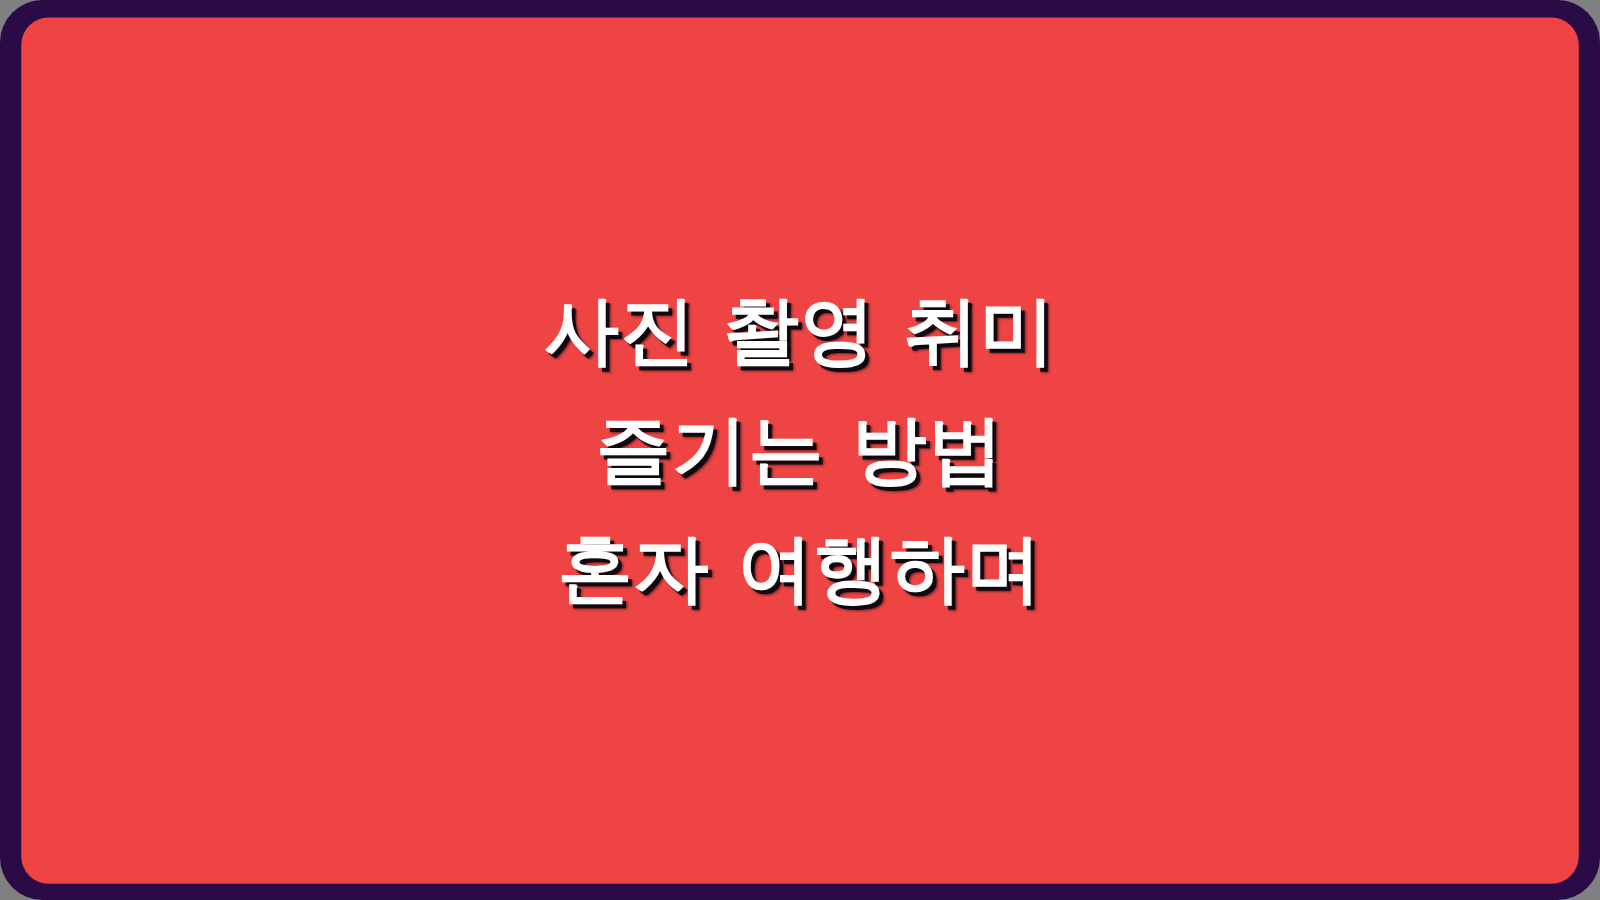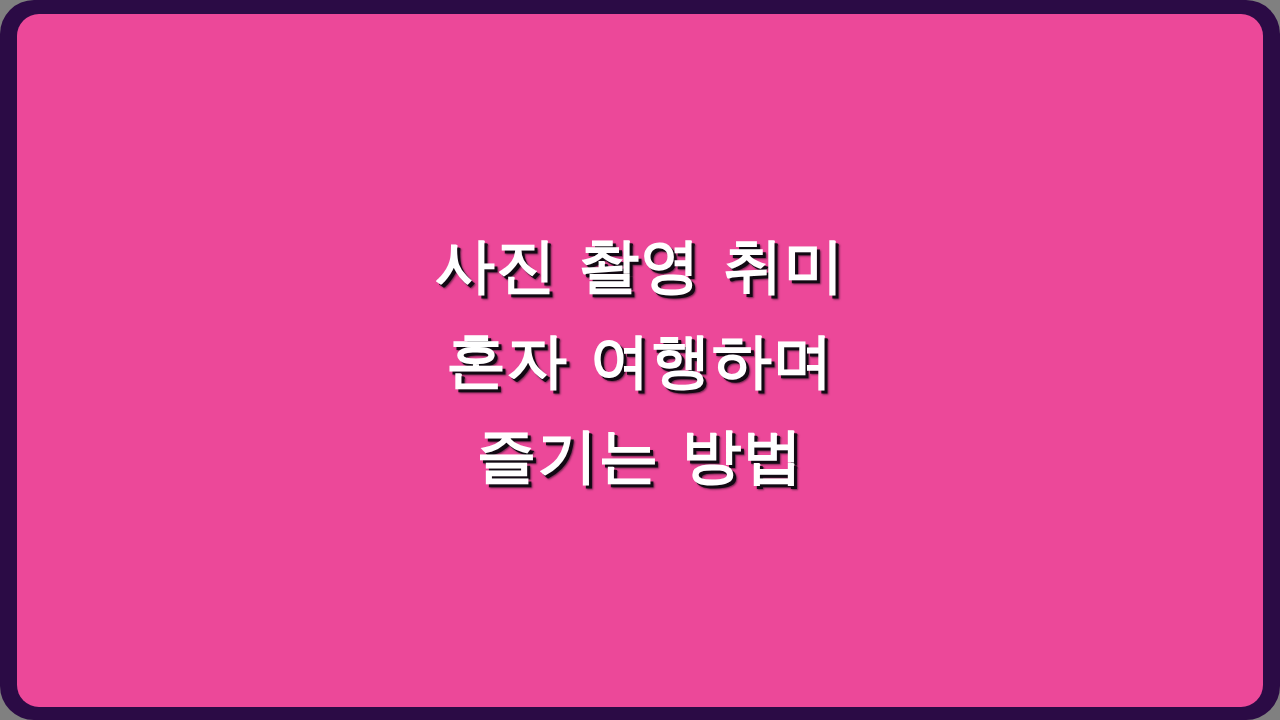--- a/index.html
+++ b/index.html
@@ -36,21 +36,21 @@
     background: #2b0b45;
     border-radius: 34px;
     padding: 14px 17px 13px 17px;
   }
 
   
   .card-inner {
     width: 100%;
     height: 100%;
     box-sizing: border-box;
-    background: #ec4899;
+    background: #ef4444;
     border-radius: 22px;
     display: flex;
     flex-direction: column;
     align-items: center;
     justify-content: center;
     overflow: hidden;
   }
 
   .headline {
     display: flex;
@@ -78,19 +78,19 @@
 </style>
 </head>
 <body>
 
 <div class="stage">
   <div class="card-frame">
     <div class="card-inner">
 
       <div class="headline">
         <div class="headline-line">사진 촬영 취미</div>
+        <div class="headline-line">즐기는 방법</div>
         <div class="headline-line">혼자 여행하며</div>
-        <div class="headline-line">즐기는 방법</div>
       </div>
 
     </div>
   </div>
 </div>
 
 </body></html>

